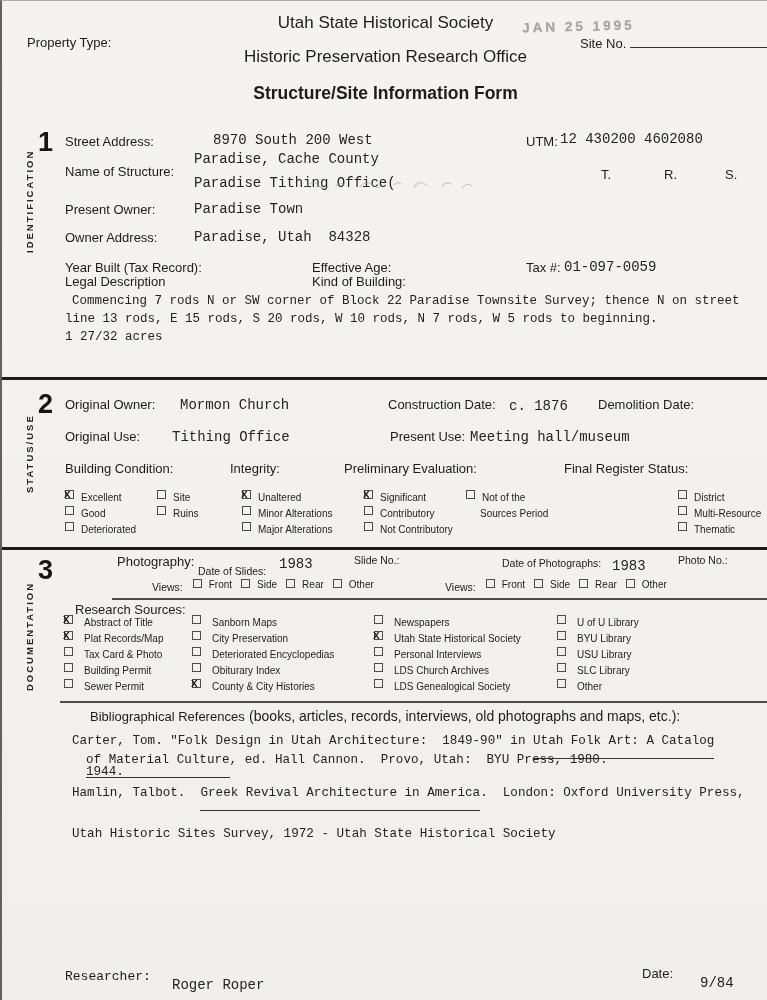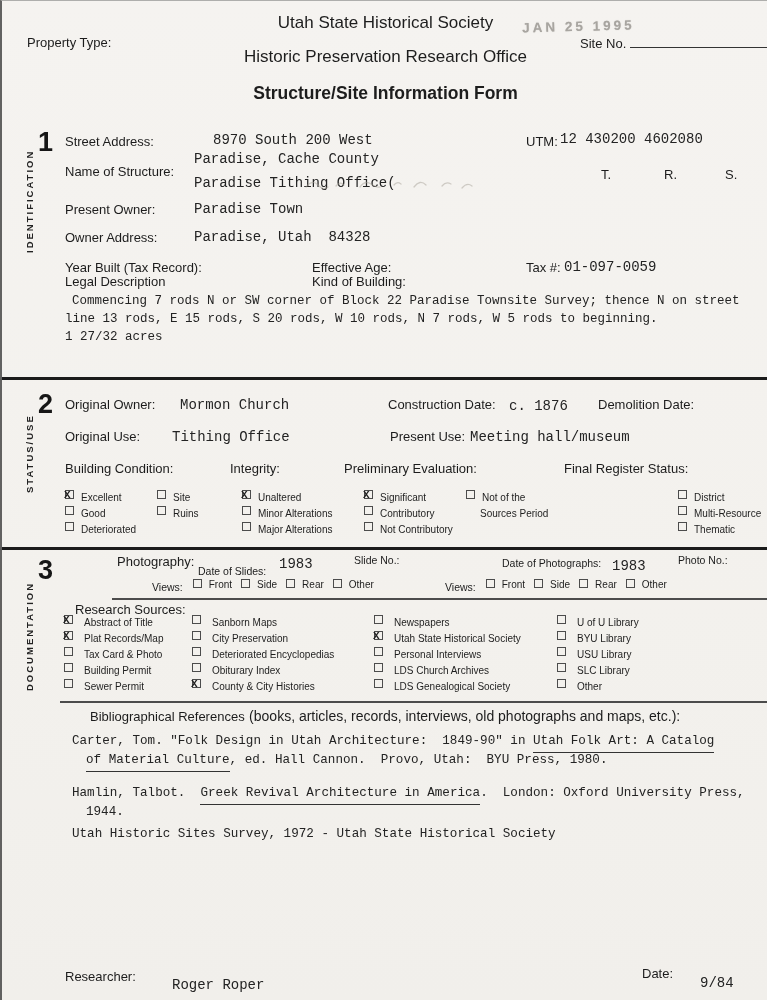--- a/index.html
+++ b/index.html
@@ -40,21 +40,21 @@
   }
   .cb[data-checked="true"]::after{
     content:"X";position:absolute;left:-2px;top:-4px;
     font-family:"Liberation Mono",monospace;font-size:11px;font-weight:bold;color:#1f1f1f;
   }
   .cb-lb{font-size:10px;color:#1e1e1e;white-space:nowrap;}
   .cb-cont{margin-left:14px;}
   .views{display:flex;align-items:center;gap:9px;}
   .views .lbl-sm{margin-right:1px;}
   .bib{font-family:"Liberation Mono","DejaVu Sans Mono",monospace;font-size:12.6px;color:#232323;white-space:pre;}
-  .u{border-bottom:1.2px solid #333;padding-bottom:4px;}
+  .u{border-bottom:1.2px solid #333;padding-bottom:10px;}
   .smudge{opacity:.5;filter:blur(.4px);}
 </style>
 </head>
 <body>
 
 <div class="page">
 
   <div class="abs center hdr" style="top:12px;">Utah State Historical Society</div>
   <div class="abs stamp" style="left:520px;top:18px;">JAN 25 1995</div>
   <div class="abs lbl" style="left:25px;top:34px;">Property Type:</div>
@@ -357,21 +357,21 @@
   <div class="thin" style="left:58px;top:700px;width:709px;height:1.5px;"></div>
 
   <div class="abs" style="left:88px;top:706px;">
     <span class="lbl">Bibliographical References</span>
     <span class="lbl-sm" style="font-size:14px;">(books, articles, records, interviews, old photographs and maps, etc.):</span>
   </div>
 
   <div class="abs bib" style="left:70px;top:733px;"><span>Carter, Tom. "Folk Design in Utah Architecture:  1849-90" in </span><span class="u">Utah Folk Art: A Catalog</span></div>
   <div class="abs bib" style="left:84px;top:752px;"><span class="u">of Material Culture</span><span>, ed. Hall Cannon.  Provo, Utah:  BYU Press, 1980.</span></div>
   <div class="abs bib" style="left:70px;top:785px;"><span>Hamlin, Talbot.  </span><span class="u">Greek Revival Architecture in America</span><span>.  London: Oxford University Press,</span></div>
-  <div class="abs bib" style="left:84px;top:804px;"><span>1944.</span></div>
+  <div class="abs bib" style="left:84px;top:764px;"><span>1944.</span></div>
   <div class="abs bib" style="left:70px;top:826px;"><span>Utah Historic Sites Survey, 1972 - Utah State Historical Society</span></div>
 
-  <div class="abs lbl" style="left:63px;top:968px;">Researcher:</div>
+  <div class="abs lbl" style="left:63px;top:968px;font-family:Liberation Mono, monospace;">Researcher:</div>
   <div class="abs type" style="left:170px;top:976px;">Roger Roper</div>
   <div class="abs lbl" style="left:640px;top:965px;">Date:</div>
   <div class="abs type" style="left:698px;top:974px;">9/84</div>
 
 </div>
 
 </body></html>

